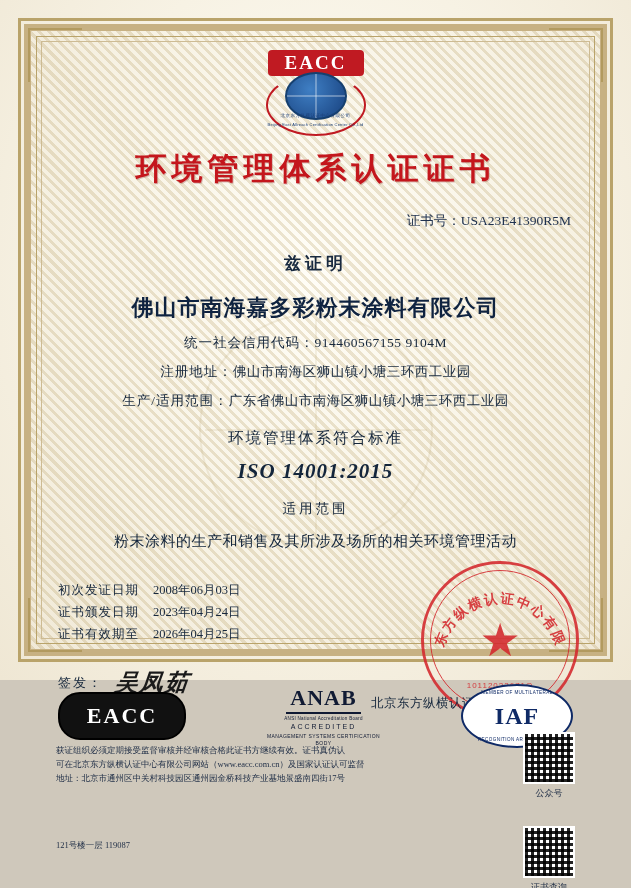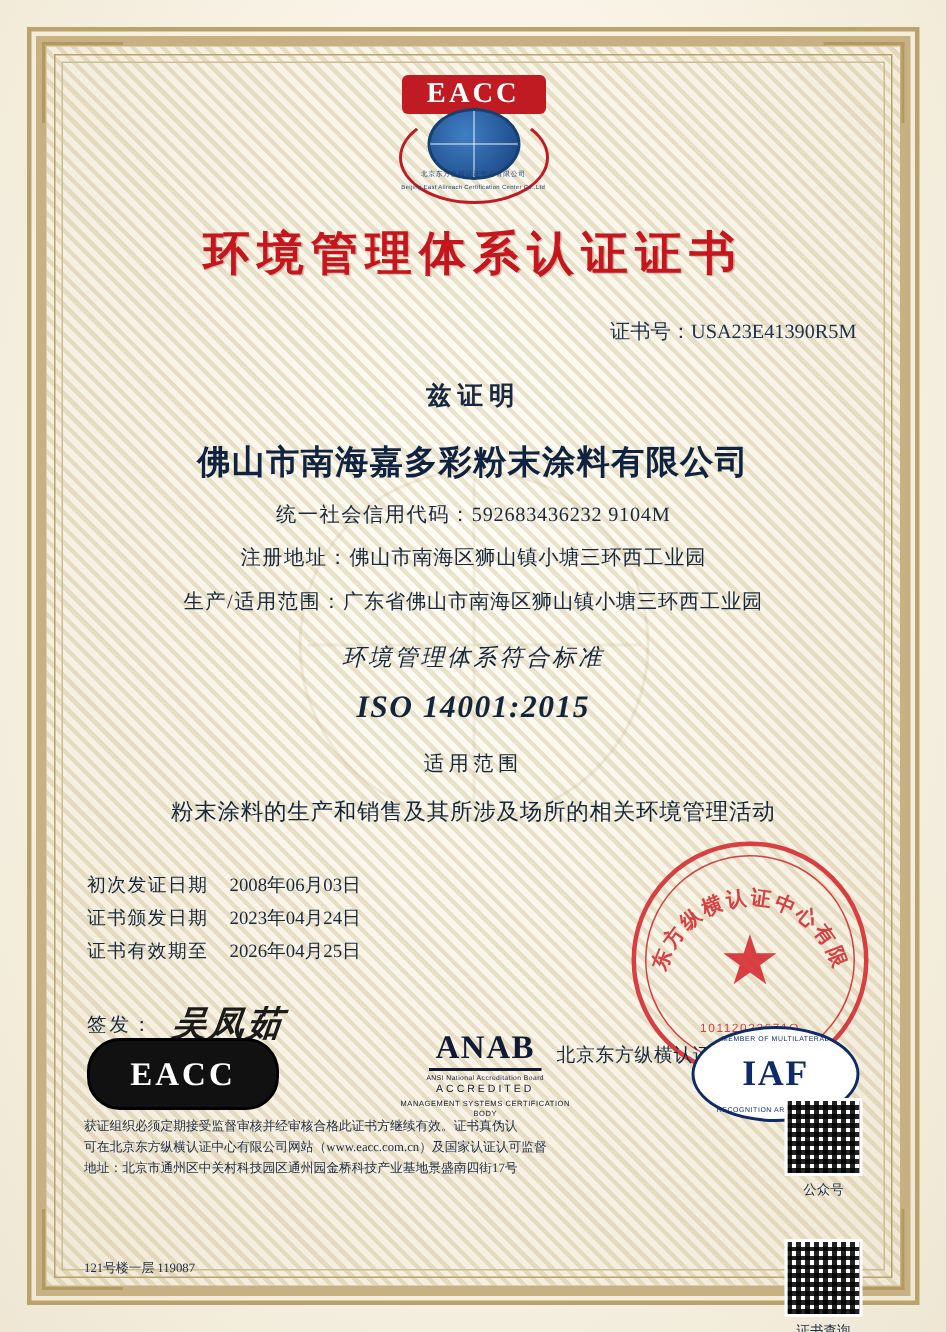--- a/index.html
+++ b/index.html
@@ -4,21 +4,21 @@
 <style>
   html,body{margin:0;padding:0;}
   body{
     width:631px;height:888px;
     background:#cfc8bb;
     font-family:"Liberation Sans", sans-serif;
     overflow:hidden;
   }
   .page{
     position:relative;
-    width:631px;height:888px;
+    width:631px;height:680px;
     background:
       radial-gradient(ellipse at 50% 40%, #fffdf6 0%, #f7f2e4 55%, #efe7d4 100%);
     box-sizing:border-box;
   }
   
   .border-outer{
     position:absolute;left:18px;top:18px;right:18px;bottom:18px;
     border:3px solid #b9a36a;
     box-sizing:border-box;
   }
@@ -139,21 +139,20 @@
     font-size:13.5px;color:#17283d;
     font-family:"Liberation Serif", serif;
   }
   .field .k{letter-spacing:1px;}
   .field .v{letter-spacing:.5px;}
 
   .conform{
     margin-top:18px;text-align:center;
     font-size:15.5px;letter-spacing:2px;color:#16273c;
     font-family:"Liberation Serif", serif;
-    font-style:italic;
   }
   .standard{
     margin-top:10px;text-align:center;
     font-size:21px;font-weight:bold;letter-spacing:1px;color:#13253b;
     font-family:"Liberation Serif", serif;
     font-style:italic;
   }
   .scope-label{
     margin-top:16px;text-align:center;
     font-size:13.5px;letter-spacing:3px;color:#17283d;
@@ -314,21 +313,21 @@
 
     <div class="cert-no">
       <span>证书号：</span><span>USA23E41390R5M</span>
     </div>
 
     <div class="hereby">兹证明</div>
 
     <div class="company">佛山市南海嘉多彩粉末涂料有限公司</div>
 
     <div class="field">
-      <span class="k">统一社会信用代码：</span><span class="v">592683436232 9104M</span>
+      <span class="k">统一社会信用代码：</span><span class="v">914460567155 9104M</span>
     </div>
     <div class="field">
       <span class="k">注册地址：</span><span class="v">佛山市南海区狮山镇小塘三环西工业园</span>
     </div>
     <div class="field">
       <span class="k">生产/适用范围：</span><span class="v">广东省佛山市南海区狮山镇小塘三环西工业园</span>
     </div>
 
     <div class="conform">环境管理体系符合标准</div>
     <div class="standard">ISO 14001:2015</div>

